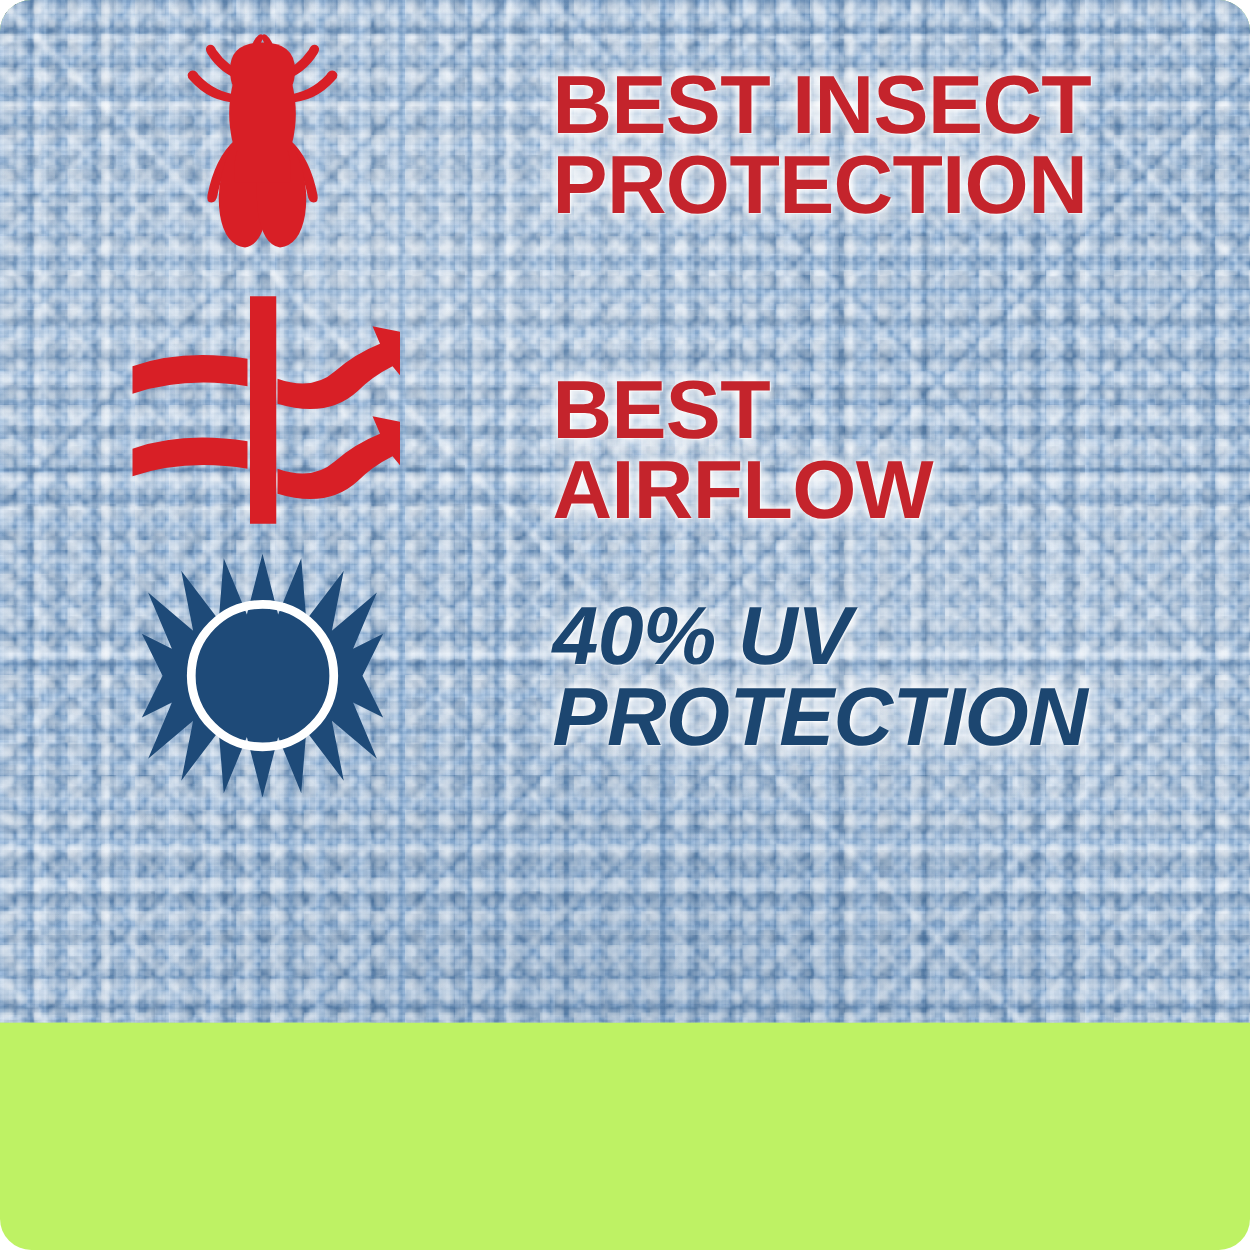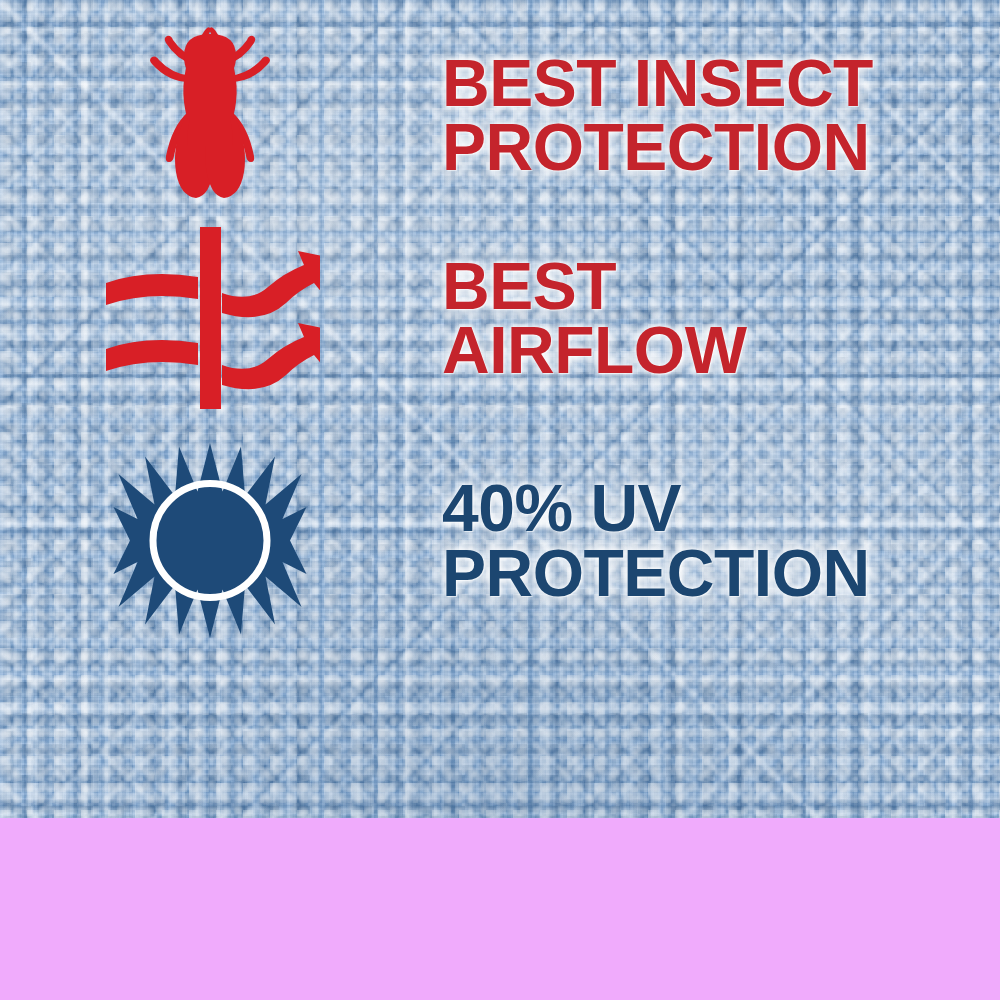--- a/index.html
+++ b/index.html
@@ -8,22 +8,23 @@
     width: 1000px;
     height: 1000px;
     overflow: hidden;
     font-family: "Liberation Sans", sans-serif;
   }
 
   #poster {
     position: relative;
     width: 1000px;
     height: 1000px;
-    background: #f0abfc;
+    background: #bef264;
     overflow: hidden;
+    border-radius: 25px;
   }
 
   
   .fabric {
     position: absolute;
     left: 0; top: 0;
     width: 1000px;
     height: 818px;
     background-color: #8eb2d8;
     background-image:
@@ -105,22 +106,22 @@
     color: #1c4670;
     text-shadow:
       0 0 6px rgba(255,255,255,.95),
       0 0 13px rgba(255,255,255,.9),
       0 0 22px rgba(255,255,255,.65),
       1px 1px 0 rgba(255,255,255,.5);
   }
 
   
   #row-insect   { top: 20px;  height: 190px; }
-  #row-airflow  { top: 213px; height: 210px; }
-  #row-uv       { top: 438px; height: 205px; }
+  #row-airflow  { top: 213px; height: 210px; align-items: flex-end; }
+  #row-uv       { top: 438px; height: 205px; font-style: italic; }
   #row-durable  { top": 0; }
   #row-durable  { top: 645px; height: 165px; }
 
   /* ---------- caption panel ---------- */
   .caption-panel {
     position: absolute;
     left: 0; top: 818px;
     width: 1000px; height: 182px;
     background-color: #eff2f6;
     background-image:

